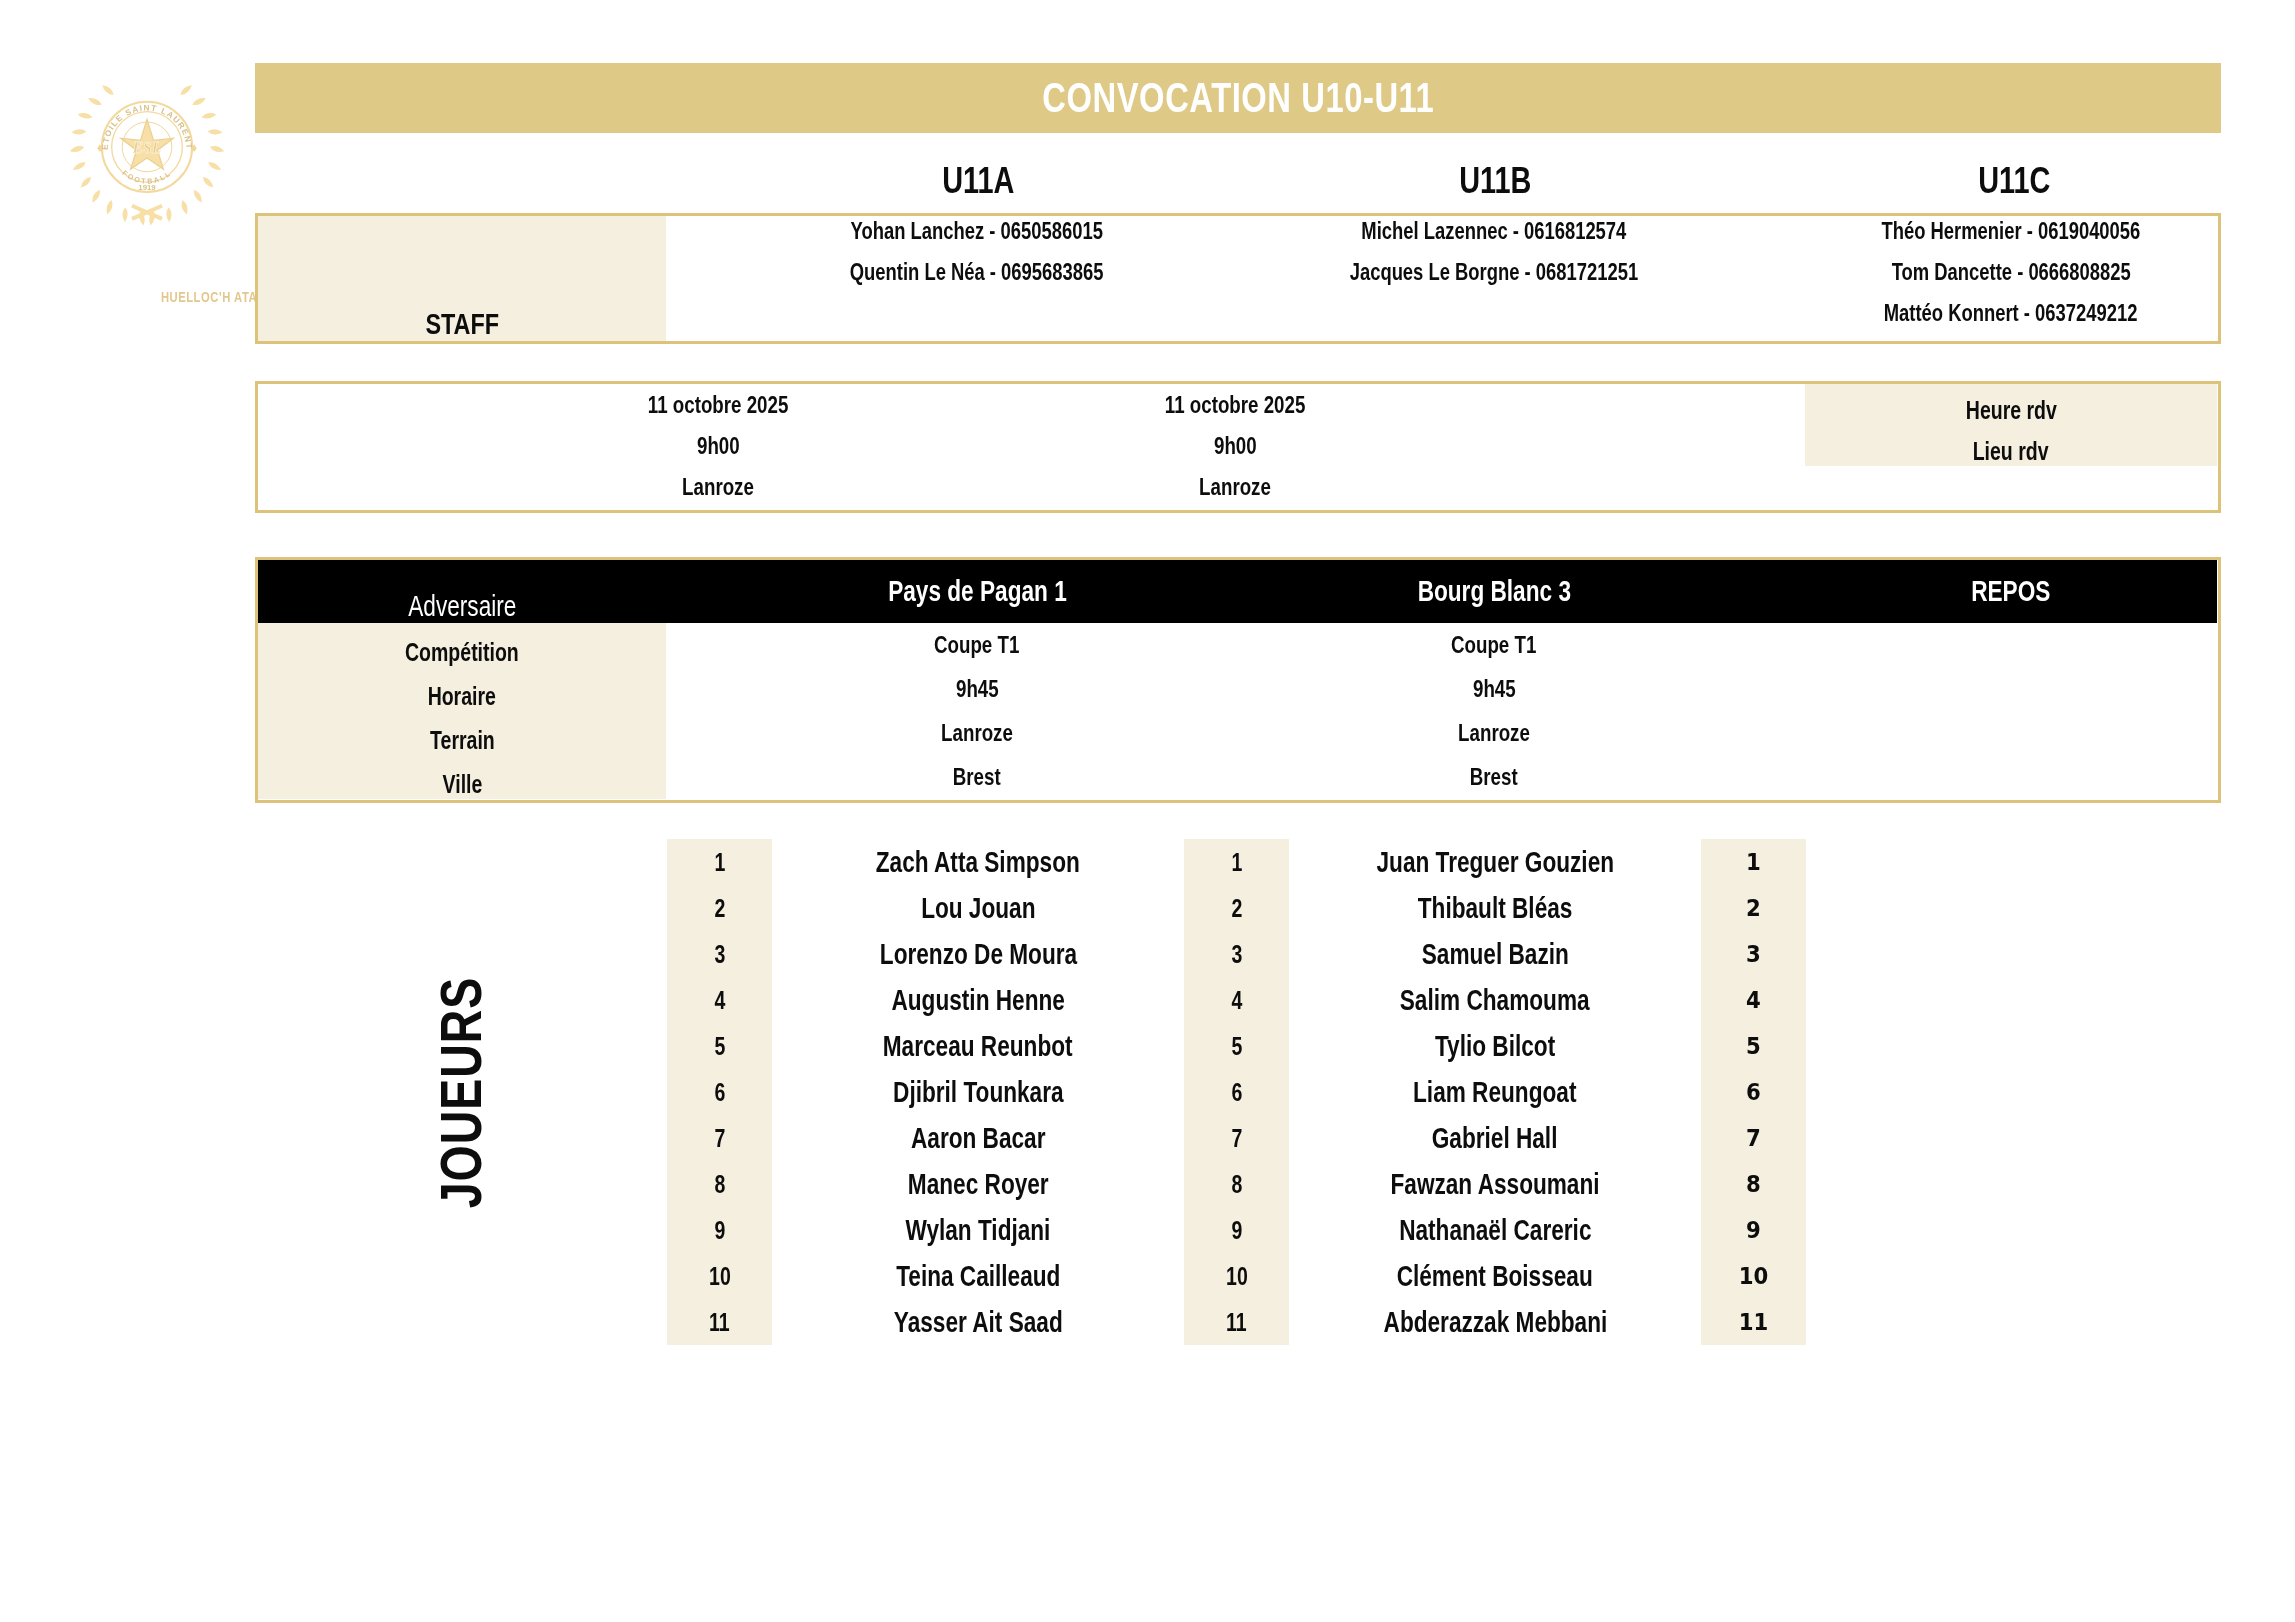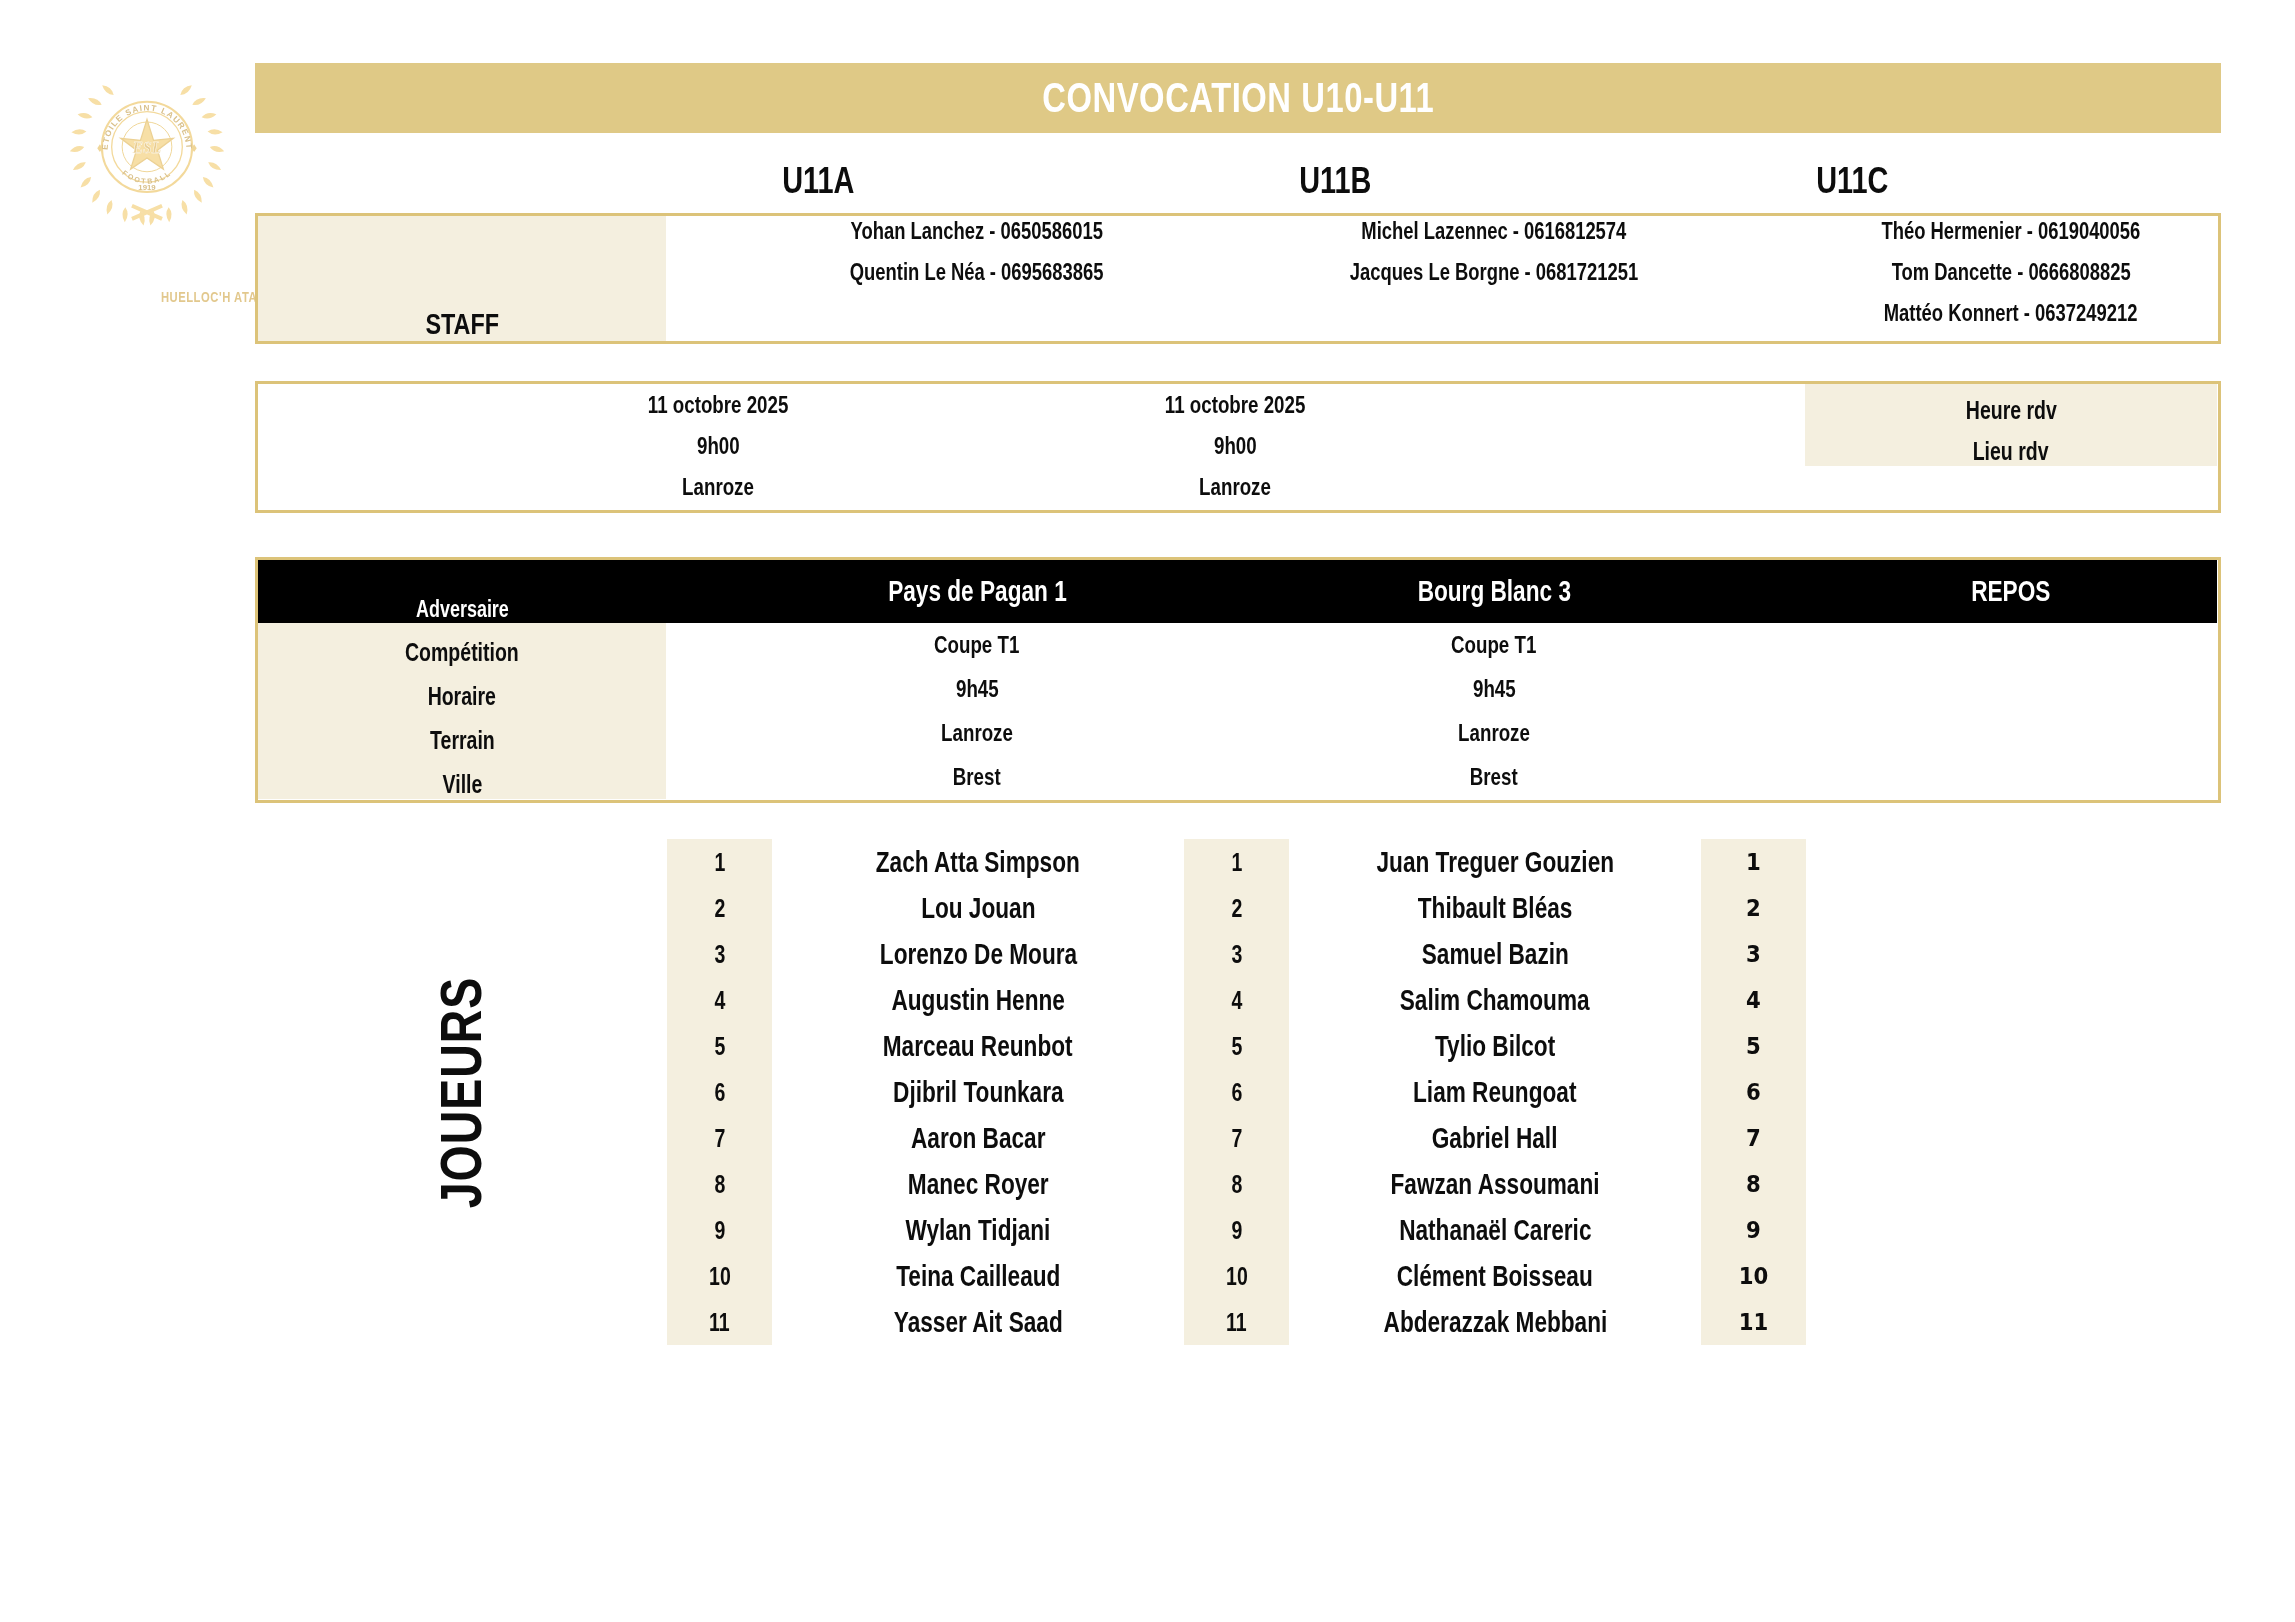--- a/index.html
+++ b/index.html
@@ -32,39 +32,39 @@
   .grid7{display:grid;grid-template-columns:412px 105px 412px 105px 412px 105px 416px;}
   .tbl{
     position:absolute;left:255px;width:1966px;box-sizing:border-box;
     border:3.9px solid var(--gold-border);background:#fff;
     display:grid;grid-template-columns:408px 105px 412px 105px 412px 105px 412px;
   }
   .cellc{display:flex;align-items:center;justify-content:center;}
 
   
   .team-headers{position:absolute;left:255px;top:153px;width:1966px;height:56px;}
-  .team-h{font-weight:700;font-size:37px;display:flex;align-items:center;}
+  .team-h{font-weight:700;font-size:37px;display:flex;align-items:center;justify-content:center;}
 
   
   .staff-tbl{top:213px;height:131px;}
   .label-cell{
     background:var(--beige);display:flex;align-items:flex-end;justify-content:center;
     font-weight:700;
   }
   .staff-label{font-size:30px;}
   .staff-col{display:flex;flex-direction:column;padding-top:2px;}
   .staff-line{height:41px;display:flex;align-items:flex-start;justify-content:center;font-weight:700;font-size:23.6px;}
 
   
   .meet-tbl{top:381px;height:132px;grid-auto-rows:41px;}
   .match-tbl{top:557px;height:246px;grid-template-rows:63px repeat(4,44px);}
   .row-label{font-weight:700;font-size:25px;}
   .val{font-weight:700;font-size:24px;}
   .black-cell{background:#000;color:#fff;}
-  .black-label{font-weight:700;font-size:23px;}
+  .black-label{font-weight:400;font-size:29px;}
   .black-team{font-weight:700;font-size:29px;}
 
   
   .players{position:absolute;left:255px;top:839px;width:1966px;grid-auto-rows:46px;}
   .joueurs-cell{grid-row:1 / span 11;display:flex;align-items:center;justify-content:center;}
   .joueurs-label{font-weight:700;font-size:58px;letter-spacing:1.3px;transform:rotate(-90deg) scaleX(.8);white-space:nowrap;}
   .numcell{background:var(--beige);display:flex;align-items:center;justify-content:center;font-weight:700;font-size:25px;}
   .numcell.alt{font-family:"DejaVu Sans",sans-serif;font-size:23.6px;}
   .numcell.alt .cond{transform:none;}
   .namecell{display:flex;align-items:center;justify-content:center;font-weight:700;font-size:29px;}

